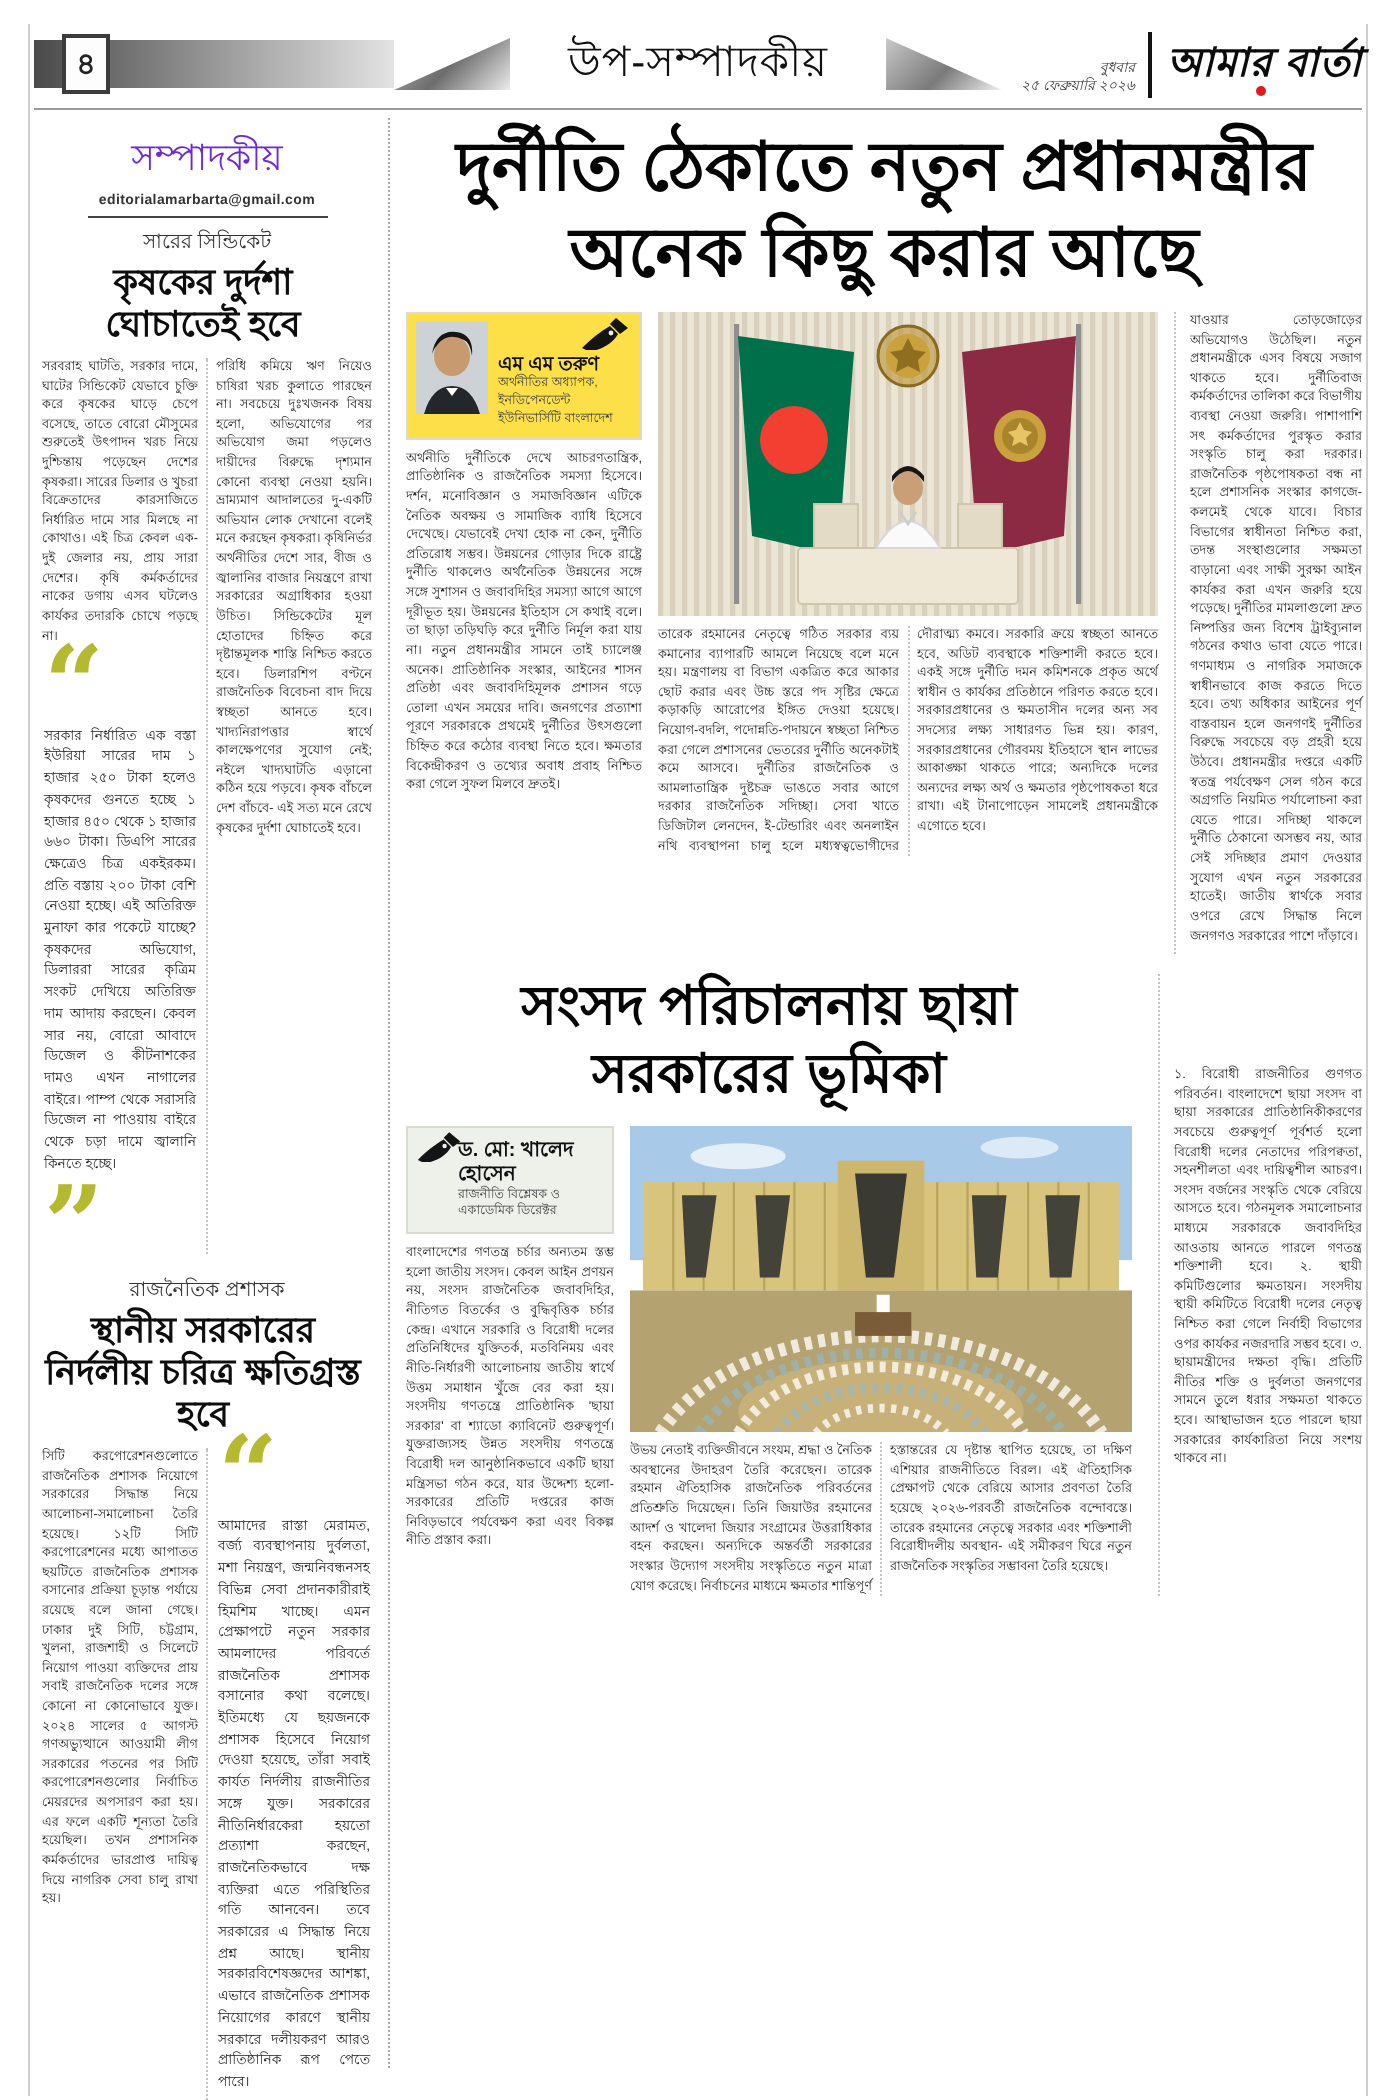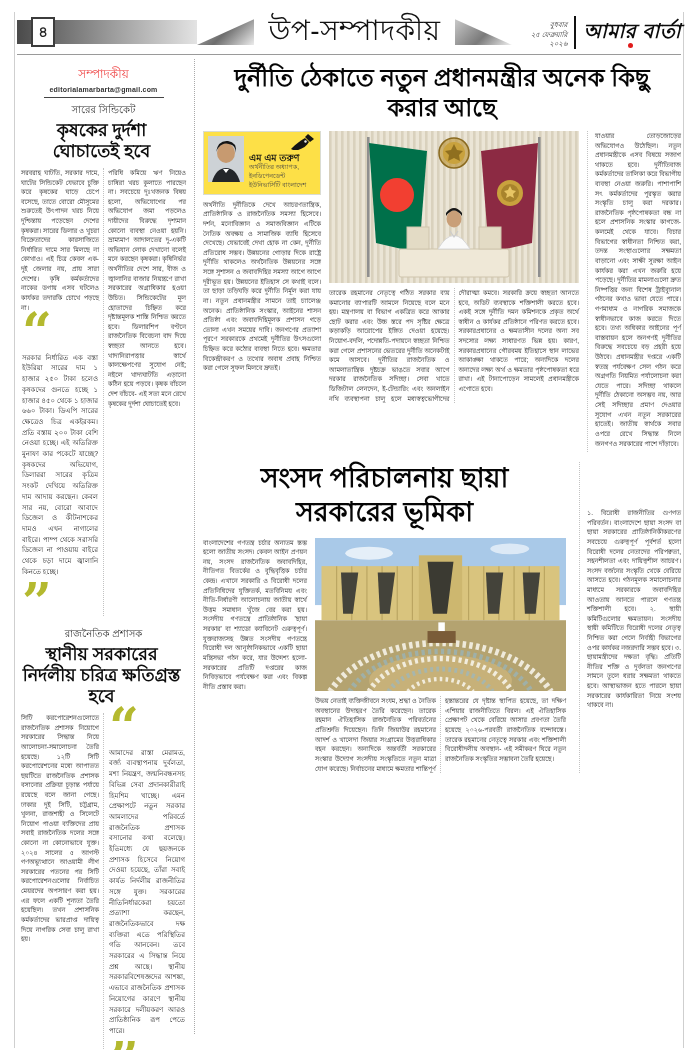--- a/index.html
+++ b/index.html
@@ -8,46 +8,46 @@
     border-left:1px solid #cfcfcf;border-right:1px solid #cfcfcf;padding:0 2px;box-sizing:border-box;}
   
   .banner{display:flex;align-items:center;height:40px;margin-top:12px;position:relative;}
   .grad-left{flex:0 0 180px;height:24px;background:linear-gradient(to right,#4a4a4a,#9f9f9f 55%,#e3e3e3);
     display:flex;align-items:center;position:relative;}
   .pagenum-box{margin-left:14px;width:20px;height:26px;background:#fdfdfd;border:2px solid #3c3c3c;
     display:flex;align-items:center;justify-content:center;font-size:15px;font-weight:bold;color:#222;}
   .wedge{width:58px;height:26px;background:linear-gradient(135deg,#bdbdbd,#6d6d6d 50%,#ececec);
     clip-path:polygon(0 100%,100% 0,100% 100%);}
   .wedge.second{clip-path:polygon(0 0,100% 100%,0 100%);background:linear-gradient(135deg,#c9c9c9,#7a7a7a 55%,#f0f0f0);}
-  .section-title{padding:0 14px;font-size:28px;color:#111;letter-spacing:.5px;white-space:nowrap;}
+  .section-title{padding:0 29px;font-size:21px;color:#111;letter-spacing:.5px;white-space:nowrap;}
   .banner-right{margin-left:auto;display:flex;align-items:flex-end;gap:7px;font-style:italic;}
   .date-stack{text-align:right;font-size:7px;line-height:1.35;color:#333;}
   .masthead-wrap{border-left:2px solid #111;padding-left:7px;position:relative;}
   .masthead{font-size:20px;font-weight:bold;color:#0b0b0b;letter-spacing:.5px;white-space:nowrap;}
   .m-dot{position:absolute;left:52px;bottom:1px;width:5px;height:5px;border-radius:50%;background:#e01b1b;}
   .banner-rule{border:none;border-top:1px solid #9a9a9a;margin:2px 0 0 0;}
   
   .content{display:flex;margin-top:4px;height:975px;}
   .rail{flex:0 0 178px;border-right:1px dotted #a9a9a9;padding:4px 8px 0 4px;box-sizing:border-box;}
   .main{flex:1;padding:2px 0 0 8px;box-sizing:border-box;}
   
-  .rail-title{text-align:center;font-size:12px;color:#ef4444;margin:2px 0 1px 0;}
+  .rail-title{text-align:center;font-size:18px;color:#6d28d9;margin:2px 0 1px 0;}
   .rail-email{text-align:center;font-size:7px;font-weight:bold;color:#333;letter-spacing:.2px;}
   .rail-rule{width:120px;border:none;border-top:1px solid #444;margin:4px auto;}
   .kicker{text-align:center;font-size:10px;color:#333;margin:3px 0 1px 0;}
   .rail-headline{text-align:center;font-size:17.5px;font-weight:bold;line-height:1.2;color:#0d0d0d;margin:0 4px 6px 0;}
   .cols2{column-count:2;column-gap:9px;column-rule:1px dotted #c2c2c2;}
   .bodytext{font-size:6.4px;line-height:1.5;text-align:justify;color:#1c1c1c;margin:0 0 4px 0;}
   .pullquote{break-inside:avoid;margin:6px 1px 8px 1px;}
   .qmark{font-family:"DejaVu Serif",serif;font-weight:bold;font-size:52px;line-height:.55;letter-spacing:-3px;display:block;}
   .qmark.close{text-align:left;margin-top:10px;}
   .pq-text{font-size:6.9px;line-height:1.55;text-align:justify;color:#222;margin-top:6px;}
   .rail-article2{margin-top:10px;}
   
-  .a1-headline{text-align:center;font-size:24px;font-weight:bold;line-height:1.25;color:#050505;margin:2px 8px 8px 8px;}
+  .a1-headline{text-align:center;font-size:34px;font-weight:bold;line-height:1.25;color:#050505;margin:2px 8px 8px 8px;}
   .a1-row{display:flex;gap:8px;}
   .a1-col1{flex:0 0 118px;}
   .a1-col2{flex:0 0 250px;}
   .a1-col3{flex:1;border-left:1px dotted #c2c2c2;padding-left:7px;}
   .author-card{background:#fde047;border:1px solid #dadcd2;padding:4px;display:flex;gap:5px;margin-bottom:5px;position:relative;}
   .author-card .pen{position:absolute;top:2px;right:4px;}
   .a-photo{flex:0 0 36px;height:46px;}
   .a-meta{padding-top:16px;}
   .a-name{font-size:9.5px;font-weight:bold;color:#111;line-height:1.2;}
   .a-role{font-size:6.3px;color:#444;line-height:1.4;}
@@ -189,20 +189,30 @@
             <p class="bodytext">যাওয়ার তোড়জোড়ের অভিযোগও উঠেছিল। নতুন প্রধানমন্ত্রীকে এসব বিষয়ে সজাগ থাকতে হবে। দুর্নীতিবাজ কর্মকর্তাদের তালিকা করে বিভাগীয় ব্যবস্থা নেওয়া জরুরি। পাশাপাশি সৎ কর্মকর্তাদের পুরস্কৃত করার সংস্কৃতি চালু করা দরকার। রাজনৈতিক পৃষ্ঠপোষকতা বন্ধ না হলে প্রশাসনিক সংস্কার কাগজে-কলমেই থেকে যাবে। বিচার বিভাগের স্বাধীনতা নিশ্চিত করা, তদন্ত সংস্থাগুলোর সক্ষমতা বাড়ানো এবং সাক্ষী সুরক্ষা আইন কার্যকর করা এখন জরুরি হয়ে পড়েছে। দুর্নীতির মামলাগুলো দ্রুত নিষ্পত্তির জন্য বিশেষ ট্রাইব্যুনাল গঠনের কথাও ভাবা যেতে পারে। গণমাধ্যম ও নাগরিক সমাজকে স্বাধীনভাবে কাজ করতে দিতে হবে। তথ্য অধিকার আইনের পূর্ণ বাস্তবায়ন হলে জনগণই দুর্নীতির বিরুদ্ধে সবচেয়ে বড় প্রহরী হয়ে উঠবে। প্রধানমন্ত্রীর দপ্তরে একটি স্বতন্ত্র পর্যবেক্ষণ সেল গঠন করে অগ্রগতি নিয়মিত পর্যালোচনা করা যেতে পারে। সদিচ্ছা থাকলে দুর্নীতি ঠেকানো অসম্ভব নয়, আর সেই সদিচ্ছার প্রমাণ দেওয়ার সুযোগ এখন নতুন সরকারের হাতেই। জাতীয় স্বার্থকে সবার ওপরে রেখে সিদ্ধান্ত নিলে জনগণও সরকারের পাশে দাঁড়াবে।</p>
           </div>
         </div>
       </div>
 
       <div class="a2-wrap">
         <div class="a2-left">
           <h2 class="a2-headline">সংসদ পরিচালনায় ছায়া সরকারের ভূমিকা</h2>
           <div class="a2-row">
             <div class="a2-col1">
+              <div class="author-card2">
+                <svg class="pen" width="24" height="15" viewBox="0 0 26 16">
+                  <path d="M1 15 C6 10 10 7 15 4 l4 4 c-3 5-7 7-14 9 z" fill="#141414"></path>
+                  <circle cx="15.5" cy="7.5" r="1.2" fill="#efefef"></circle>
+                  <path d="M15 3 l5 5 4-3 -6-5 z" fill="#141414"></path>
+                </svg>
+                <div class="a-name">ড. মো: খালেদ হোসেন</div>
+                <div class="a-role">রাজনীতি বিশ্লেষক ও</div>
+                <div class="a-role">একাডেমিক ডিরেক্টর</div>
+              </div>
               <p class="bodytext">বাংলাদেশের গণতন্ত্র চর্চার অন্যতম স্তম্ভ হলো জাতীয় সংসদ। কেবল আইন প্রণয়ন নয়, সংসদ রাজনৈতিক জবাবদিহির, নীতিগত বিতর্কের ও বুদ্ধিবৃত্তিক চর্চার কেন্দ্র। এখানে সরকারি ও বিরোধী দলের প্রতিনিধিদের যুক্তিতর্ক, মতবিনিময় এবং নীতি-নির্ধারণী আলোচনায় জাতীয় স্বার্থে উত্তম সমাধান খুঁজে বের করা হয়। সংসদীয় গণতন্ত্রে প্রাতিষ্ঠানিক 'ছায়া সরকার' বা শ্যাডো ক্যাবিনেট গুরুত্বপূর্ণ। যুক্তরাজ্যসহ উন্নত সংসদীয় গণতন্ত্রে বিরোধী দল আনুষ্ঠানিকভাবে একটি ছায়া মন্ত্রিসভা গঠন করে, যার উদ্দেশ্য হলো- সরকারের প্রতিটি দপ্তরের কাজ নিবিড়ভাবে পর্যবেক্ষণ করা এবং বিকল্প নীতি প্রস্তাব করা।</p>
             </div>
             <div class="a2-col2">
               <svg class="photo-frame" viewBox="0 0 232 142">
                 <rect width="232" height="62" fill="#a9c9e8"></rect>
                 <ellipse cx="50" cy="14" rx="22" ry="6" fill="#ffffff" opacity="0.7"></ellipse>
                 <ellipse cx="180" cy="10" rx="18" ry="5" fill="#ffffff" opacity="0.6"></ellipse>
                 <rect x="6" y="26" width="220" height="50" fill="#d9c47e"></rect>
                 <rect x="96" y="16" width="40" height="60" fill="#cdb76f"></rect>
                 <g stroke="#b8a35f" stroke-width="1">

